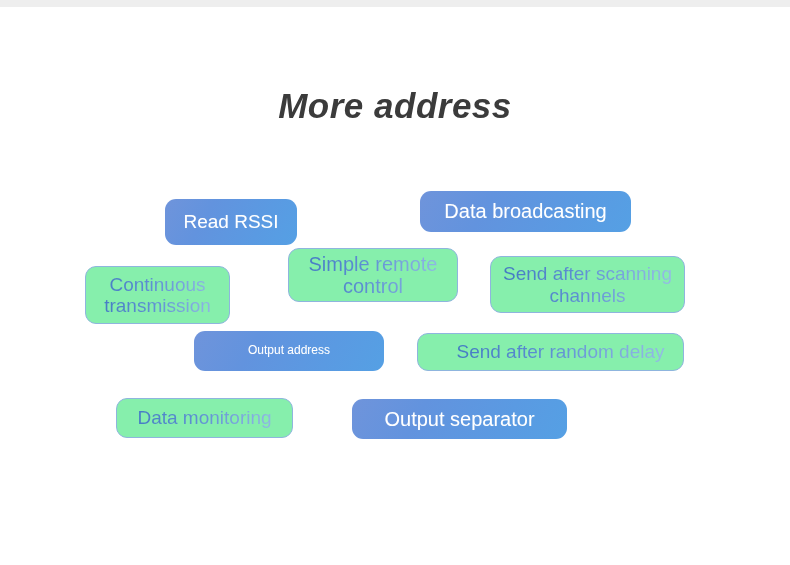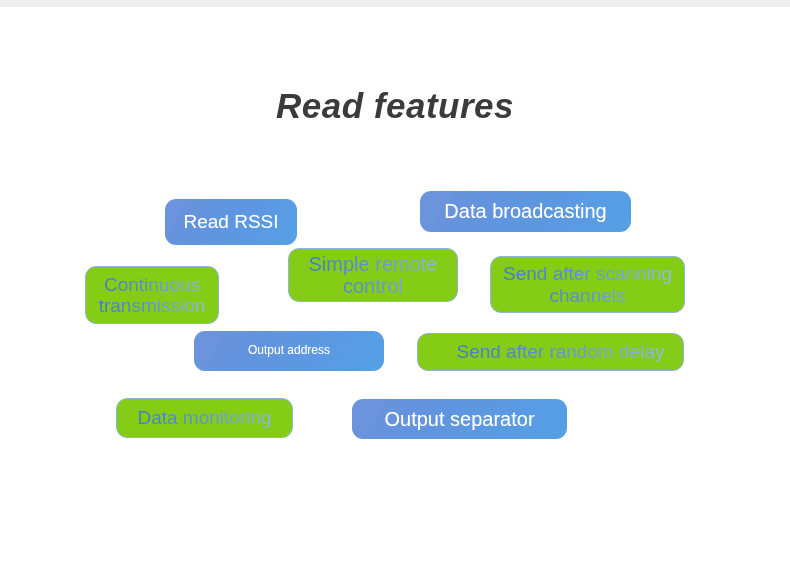--- a/index.html
+++ b/index.html
@@ -66,56 +66,56 @@
   
   .chip.filled {
     background: linear-gradient(120deg, #6f94db 0%, #6293de 32%, #5a9ae2 70%, #55a0e4 100%);
     color: #ffffff;
     border: none;
     text-shadow: 0 0 1px rgba(255,255,255,0.25);
   }
 
   
   .chip.outlined {
-    background: #84cc16;
+    background: #86efac;
     border: 1px solid #8fb5de;
     color: #5183c8;
   }
   .chip.outlined .txt {
     background: linear-gradient(90deg, #3f76c0 0%, #5d8fd2 45%, #86b0e0 80%, #9cc0e8 100%);
     -webkit-background-clip: text;
     background-clip: text;
     -webkit-text-fill-color: transparent;
     color: transparent;
     display: inline-block;
   }
   .chip .txt {
     display: inline-block;
     width: 100%;
   }
 
   
   #chip-read-rssi        { left: 165px; top: 199px; width: 132px; height: 46px; }
   #chip-data-broadcast   { left: 420px; top: 191px; width: 211px; height: 41px; font-size: 20px; }
-  #chip-continuous       { left: 85px;  top: 266px; width: 134px; height: 58px; }
+  #chip-continuous       { left: 85px;  top: 266px; width: 145px; height: 58px; }
   #chip-simple-remote    { left: 288px; top: 248px; width: 170px; height: 54px; font-size: 20px; }
   #chip-send-scanning    { left: 490px; top: 256px; width: 195px; height: 57px; }
   #chip-output-address   { left: 194px; top: 331px; width: 190px; height: 40px; font-size: 12px; }
   #chip-send-delay       { left: 417px; top: 333px; width: 267px; height: 38px; padding-left: 20px; }
   #chip-data-monitoring  { left: 116px; top: 398px; width: 177px; height: 40px; }
   #chip-output-separator { left: 352px; top: 399px; width: 215px; height: 40px; font-size: 20px; }
 </style>
 </head>
 <body>
 
 <div id="slide">
 
   <div id="top-strip"></div>
 
-  <div id="slide-title">Read features</div>
+  <div id="slide-title">More address</div>
 
   <div class="chip filled" id="chip-read-rssi">
     <span class="txt">Read RSSI</span>
   </div>
 
   <div class="chip filled" id="chip-data-broadcast">
     <span class="txt">Data broadcasting</span>
   </div>
 
   <div class="chip outlined" id="chip-continuous">

